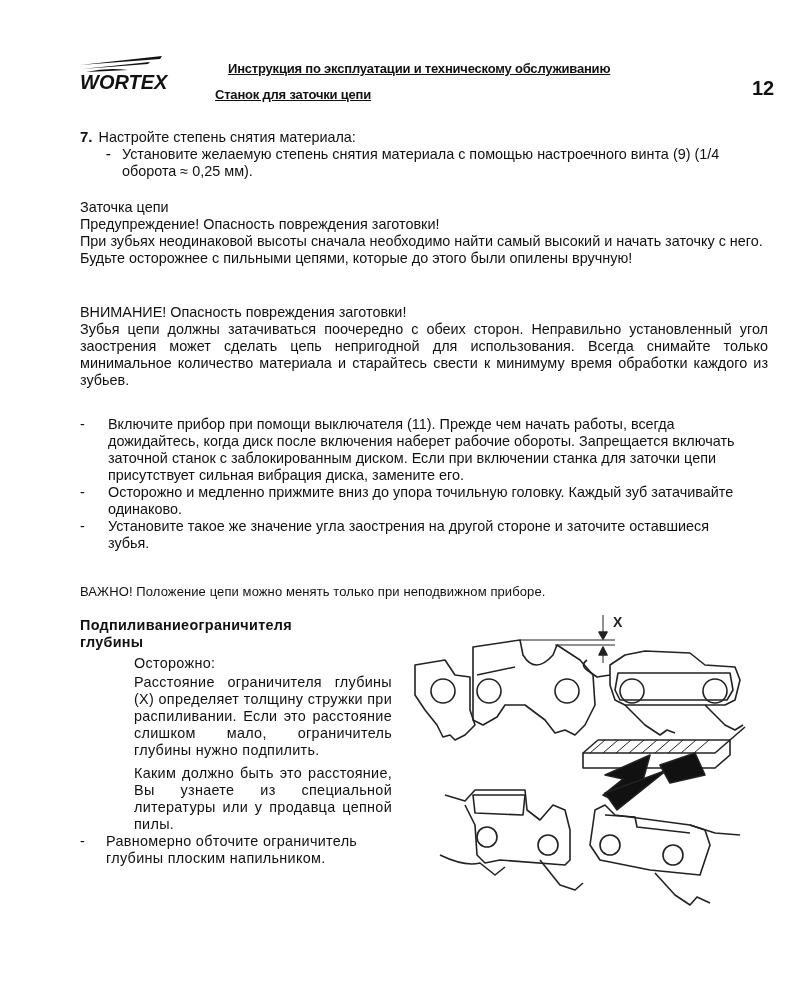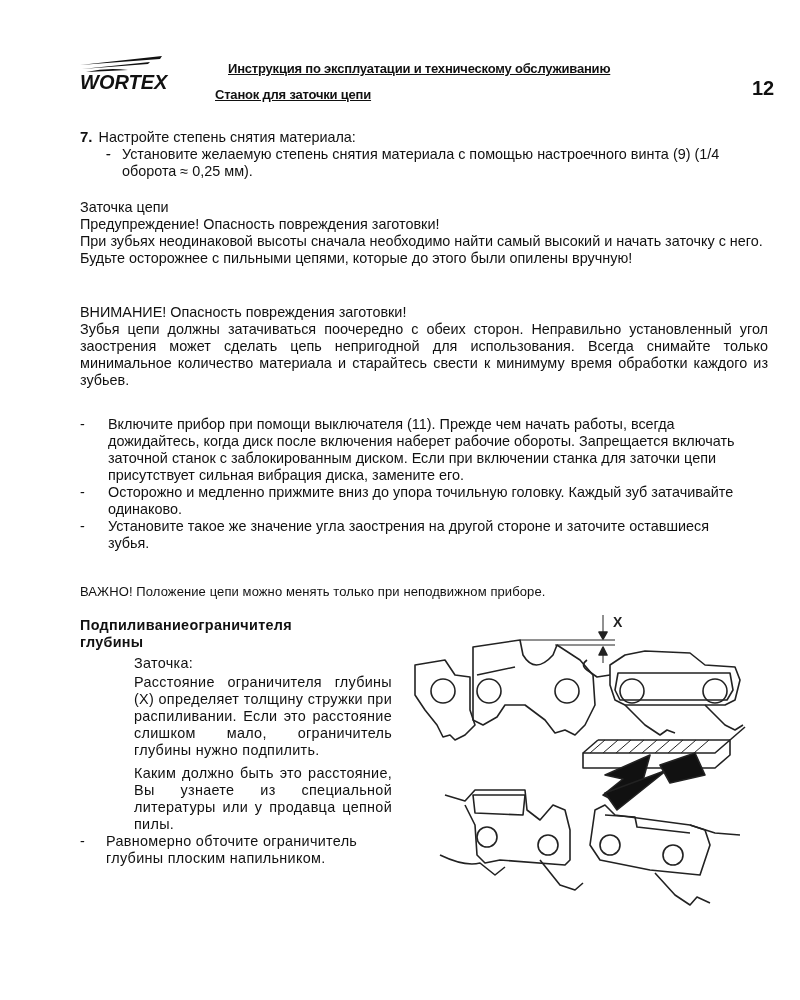--- a/index.html
+++ b/index.html
@@ -75,21 +75,21 @@
 <div class="abs b" style="left:80px; top:583px; font-size:13px; letter-spacing:0.1px; white-space:nowrap;">ВАЖНО! Положение цепи можно менять только при неподвижном приборе.</div>
 
 <div class="abs left-col" style="top:617px">
   <div class="h-depth">
     <div class="l1">
         <span>Подпиливание</span>
         <span>ограничителя</span>
       </div>
     <div>глубины</div>
   </div>
-  <div class="indent" style="margin-top:4px; letter-spacing:0.3px">Заточка:</div>
+  <div class="indent" style="margin-top:4px; letter-spacing:0.3px">Осторожно:</div>
   <div class="indent" style="margin-top:2px; letter-spacing:0.3px">Расстояние ограничителя глубины (X) определяет толщину стружки при распиливании. Если это расстояние слишком мало, ограничитель глубины нужно подпилить.</div>
   <div class="indent" style="margin-top:6px; letter-spacing:0.3px">Каким должно быть это расстояние, Вы узнаете из специальной литературы или у продавца цепной пилы.</div>
   <div class="li" style="padding-left:26px; letter-spacing:0.3px"><span class="dash">-</span><span>Равномерно обточите ограничитель глубины плоским напильником.</span></div>
 </div>
 
 <div class="abs figure">
   <svg width="370" height="315" viewBox="0 0 370 315" fill="none" stroke="#222" stroke-width="1.6" stroke-linejoin="round">
 
     <line x1="115" y1="35" x2="210" y2="35" stroke-width="1"></line>
     <line x1="150" y1="40" x2="210" y2="40" stroke-width="1"></line>

